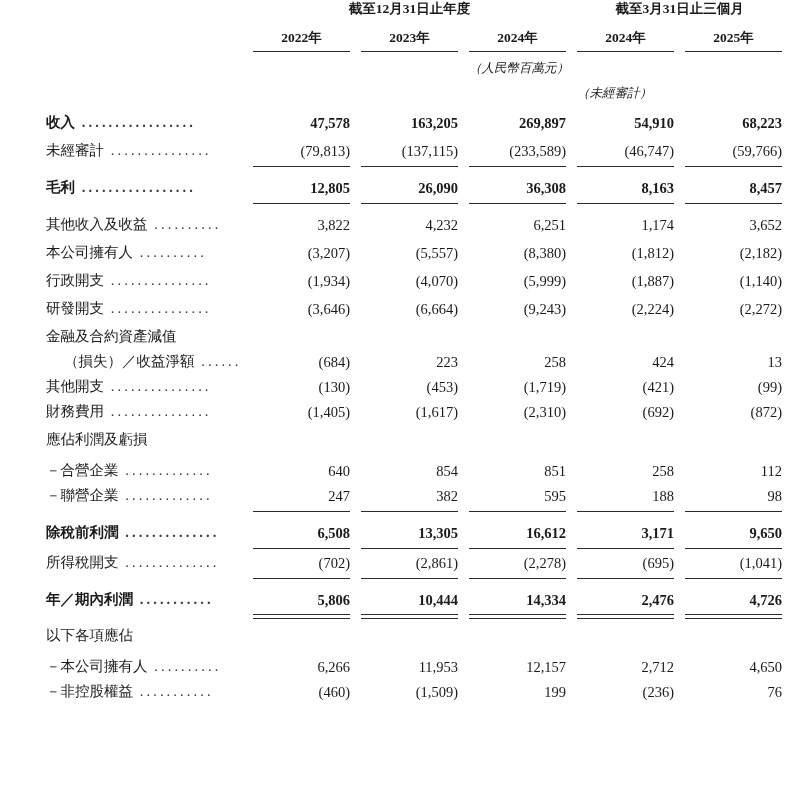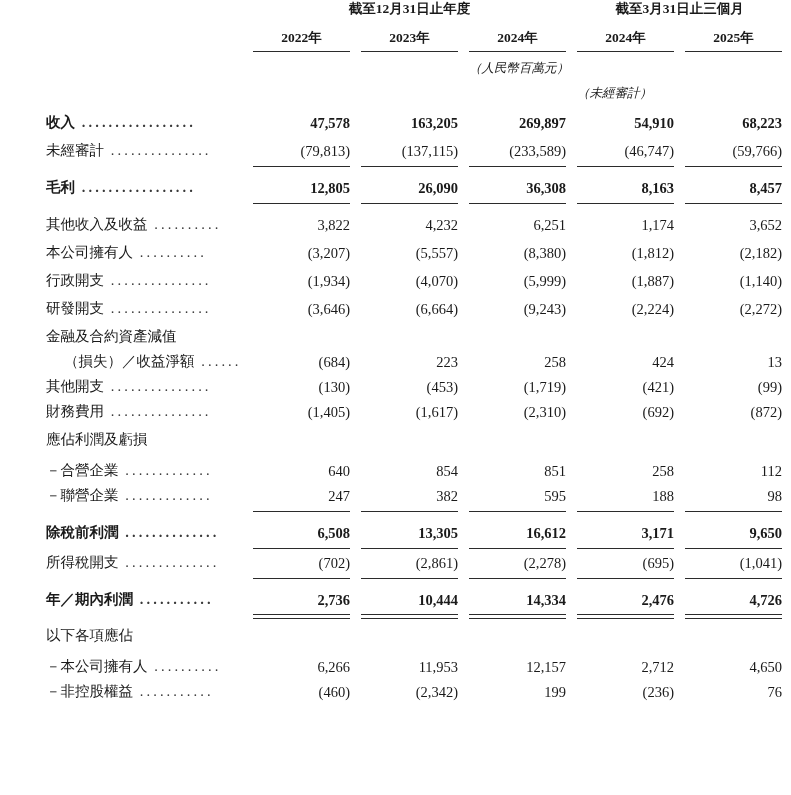--- a/index.html
+++ b/index.html
@@ -557,21 +557,21 @@
             <div></div>
           </td>
           <td></td>
           <td class="r">
             <div></div>
           </td>
           <td></td>
         </tr>
         <tr class="loose">
           <td class="lbl bold"><span class="txt">年／期內利潤</span><span class="dots"> ...........</span></td>
-          <td class="num bold">2,736</td>
+          <td class="num bold">5,806</td>
           <td></td>
           <td class="num bold">10,444</td>
           <td></td>
           <td class="num bold">14,334</td>
           <td></td>
           <td class="num bold">2,476</td>
           <td></td>
           <td class="num bold">4,726</td>
           <td></td>
         </tr>
@@ -624,21 +624,21 @@
           <td></td>
           <td class="num">2,712</td>
           <td></td>
           <td class="num">4,650</td>
           <td></td>
         </tr>
         <tr class="tight">
           <td class="lbl"><span class="txt">－非控股權益</span><span class="dots"> ...........</span></td>
           <td class="num">(460)</td>
           <td></td>
-          <td class="num">(2,342)</td>
+          <td class="num">(1,509)</td>
           <td></td>
           <td class="num">199</td>
           <td></td>
           <td class="num">(236)</td>
           <td></td>
           <td class="num">76</td>
           <td></td>
         </tr>
       </tbody>
   </table>

